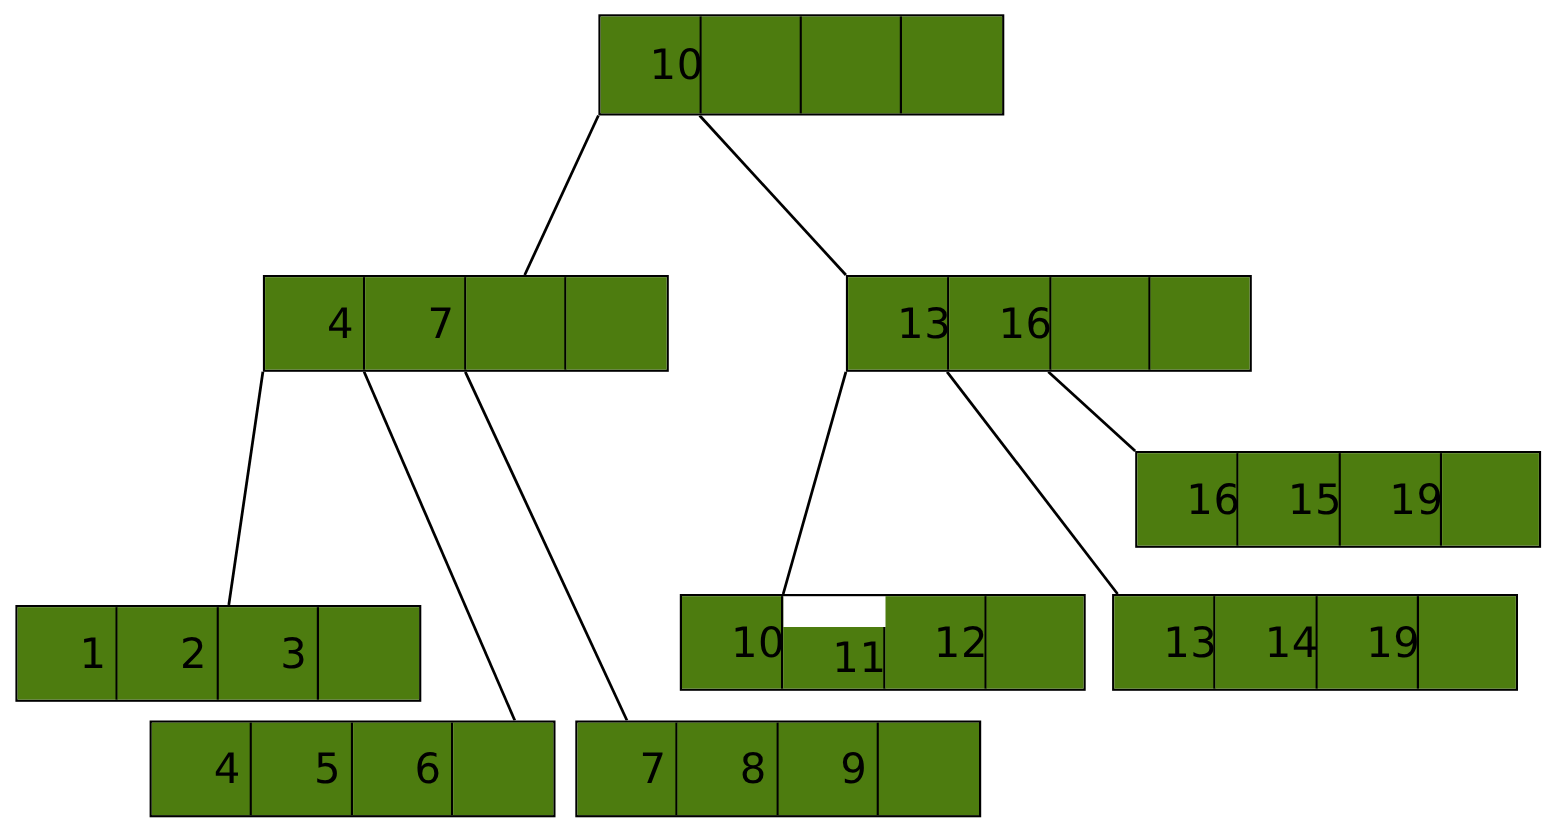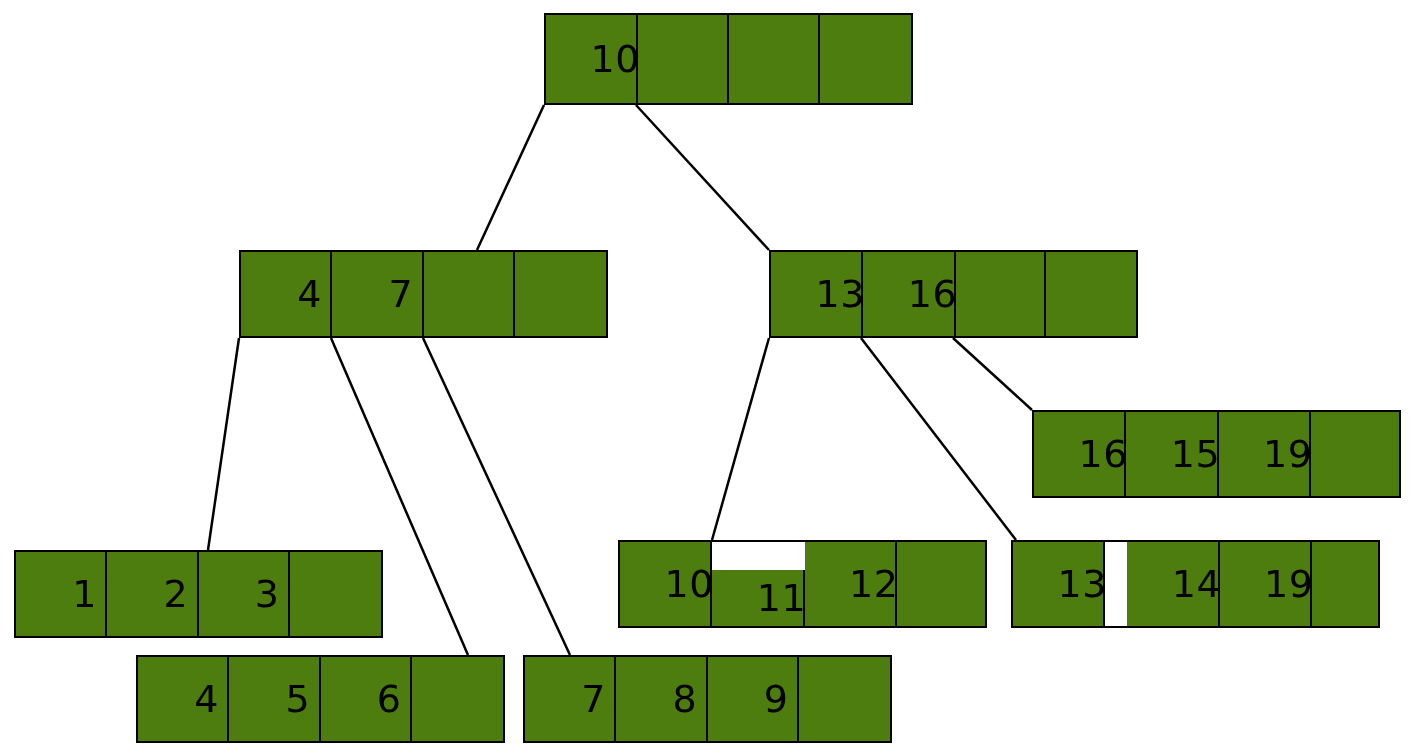--- a/index.html
+++ b/index.html
@@ -97,21 +97,21 @@
         <div class="cell empty" style="width: 92.25px;"></div>
       </div>
       <div class="node" style="left: 618px; top: 540px; width: 369px; height: 88px;">
         <div class="cell" style="width: 92.25px;">10</div>
         <div class="cell" style="width: 92.25px; margin-top: 28px;">11</div>
         <div class="cell" style="width: 92.25px;">12</div>
         <div class="cell empty" style="width: 92.25px;"></div>
       </div>
       <div class="node" style="left: 1011px; top: 540px; width: 369px; height: 88px;">
         <div class="cell" style="width: 92.25px;">13</div>
-        <div class="cell" style="width: 92.25px; margin-left: 22px;">14</div>
+        <div class="cell" style="width: 92.25px;">14</div>
         <div class="cell" style="width: 92.25px;">19</div>
         <div class="cell empty" style="width: 92.25px;"></div>
       </div>
       <div class="node" style="left: 136px; top: 655px; width: 369px; height: 88px;">
         <div class="cell" style="width: 92.25px;">4</div>
         <div class="cell" style="width: 92.25px;">5</div>
         <div class="cell" style="width: 92.25px;">6</div>
         <div class="cell empty" style="width: 92.25px;"></div>
       </div>
       <div class="node" style="left: 523px; top: 655px; width: 369px; height: 88px;">

